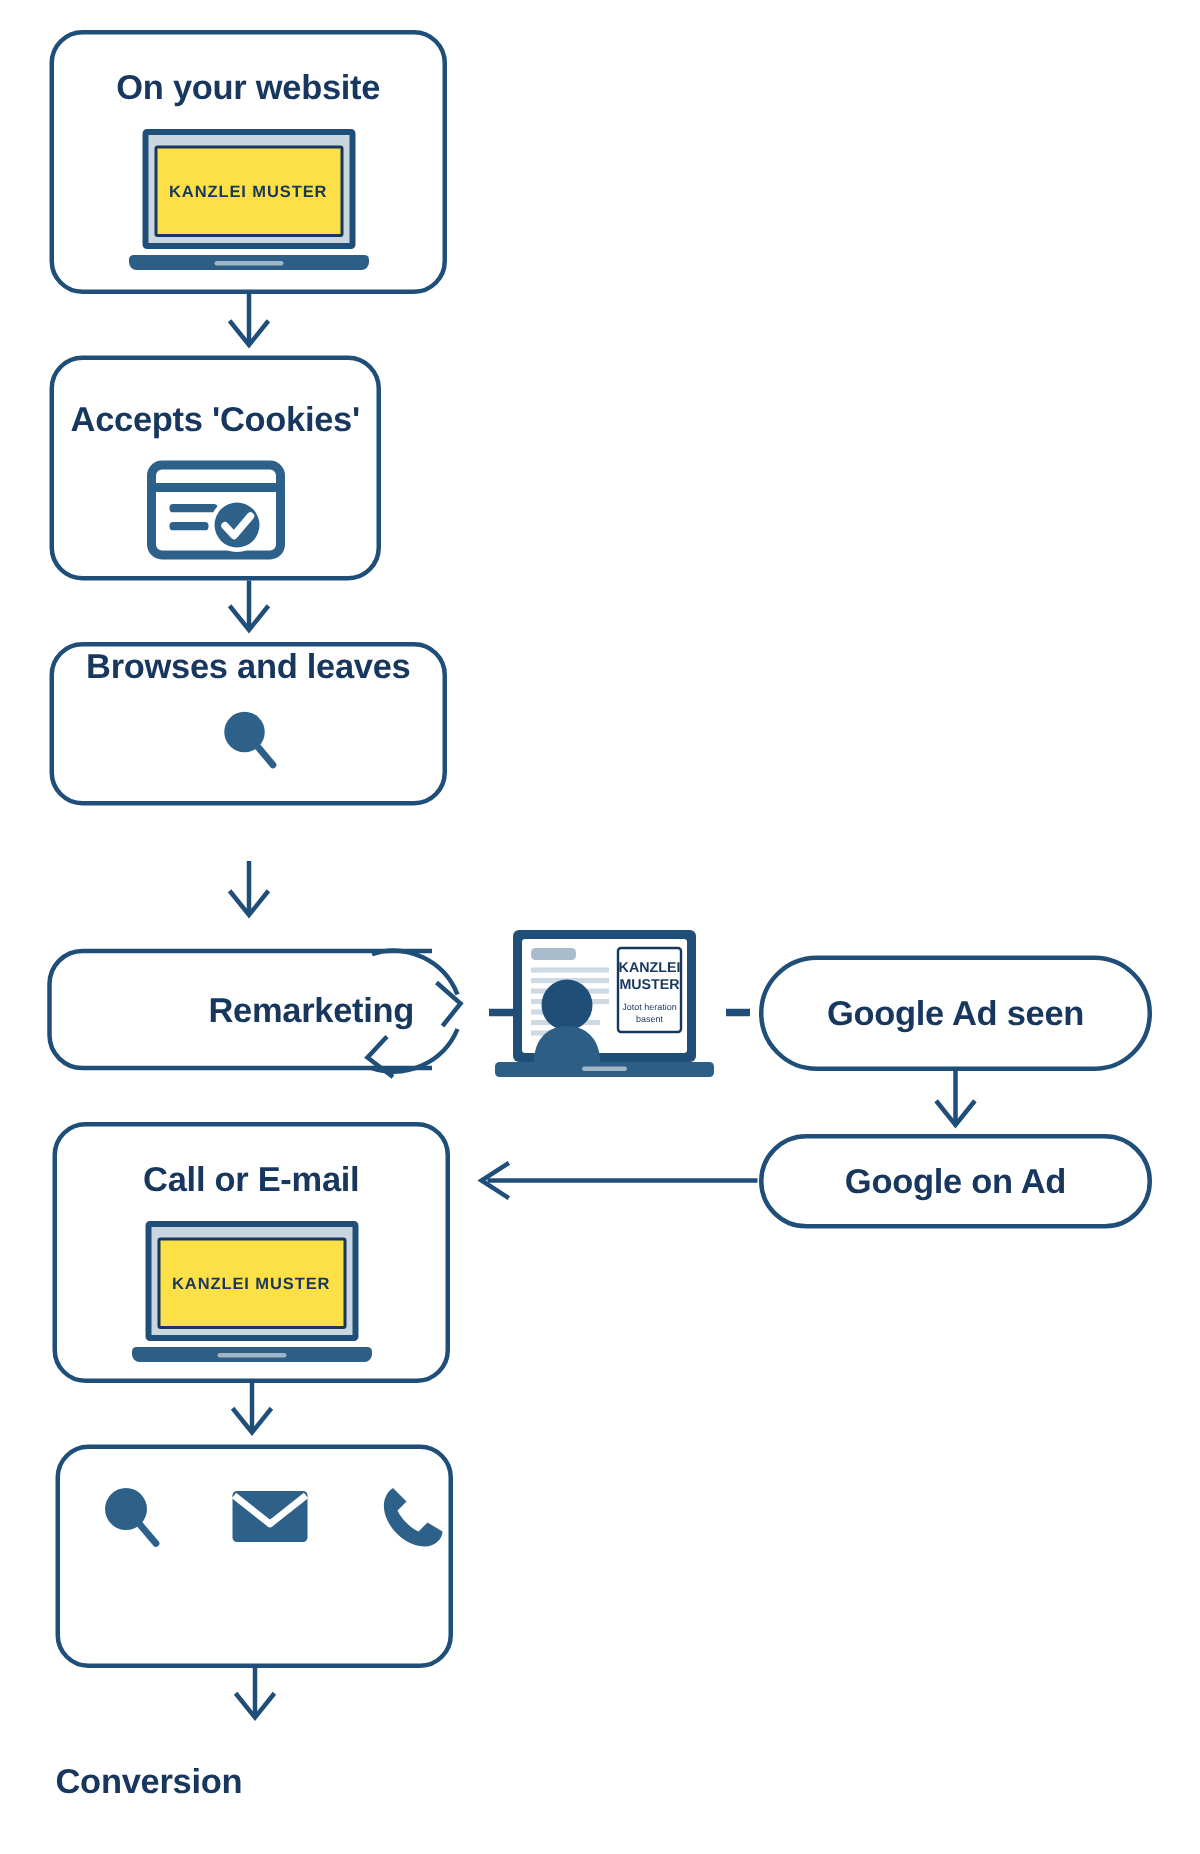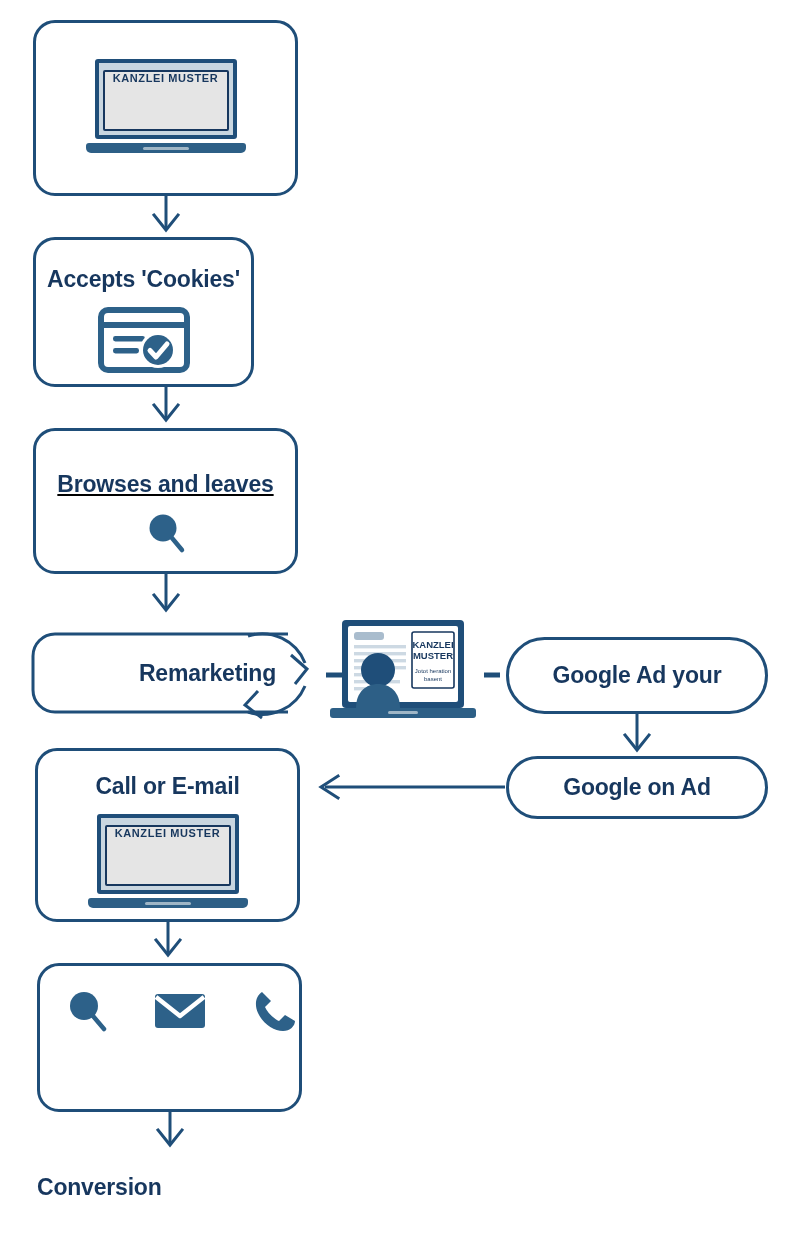--- a/index.html
+++ b/index.html
@@ -53,26 +53,26 @@
     transform: translateX(-50%);
     top: 0;
     box-sizing: border-box;
     background: #c9d6e0;
     border: 4px solid #1f4e79;
     border-radius: 3px;
   }
   .laptop .screen {
     position: absolute;
     box-sizing: border-box;
-    background: #e5e5e5;
+    background: #fde047;
     border: 2px solid #17375e;
     border-radius: 2px;
     left: 4px; right: 4px; top: 7px; bottom: 4px;
     display: flex;
-    align-items: flex-start;
+    align-items: center;
     justify-content: center;
   }
   .laptop .screen-text {
     color: #17375e;
     font-weight: bold;
     letter-spacing: 0.6px;
     white-space: nowrap;
   }
   .laptop .base {
     position: absolute;
@@ -161,20 +161,21 @@
     <path d="M156 940 L168 955 L180 940" class="stroke" stroke-linecap="square"></path>
   </g>
 
   <g>
     <line x1="170" y1="1112" x2="170" y2="1143" class="stroke"></line>
     <path d="M158 1130 L170 1145 L182 1130" class="stroke" stroke-linecap="square"></path>
   </g>
 </svg>
 
 <div class="node card" style="left:33px; top:20px; width:265px; height:176px; padding-top:22px;">
+  <div class="node-title" style="font-size:23px;">On your website</div>
   <div class="laptop" style="width:160px; height:96px; margin-top:14px;">
     <div class="lid" style="width:142px; height:80px;">
       <div class="screen">
         <div class="screen-text" style="font-size:11px;">KANZLEI MUSTER</div>
       </div>
     </div>
     <div class="base" style="bottom:2px; width:160px; height:10px;"></div>
     <div class="notch" style="bottom:5px; width:46px; height:3px;"></div>
   </div>
 </div>
@@ -190,21 +191,21 @@
       <circle cx="43" cy="11" r="3.6" fill="#ffffff"></circle>
       <rect x="15" y="29" width="32" height="5.5" rx="2.4" fill="#2d6189"></rect>
       <rect x="15" y="41" width="26" height="5.5" rx="2.4" fill="#2d6189"></rect>
       <circle cx="60" cy="43" r="18" fill="#ffffff"></circle>
       <circle cx="60" cy="43" r="15" fill="#2d6189"></circle>
       <path d="M52 43.5 L58 50 L69 37" fill="none" stroke="#ffffff" stroke-width="5" stroke-linecap="round" stroke-linejoin="round"></path>
     </svg>
   </div>
 </div>
 
-<div class="node card" style="left:33px; top:428px; width:265px; height:146px; padding-top:40px;text-decoration:underline;">
+<div class="node card" style="left:33px; top:428px; width:265px; height:109px; ">
   <div class="node-title" style="font-size:23px;">Browses and leaves</div>
   <div style="margin-top:14px;">
     <svg width="40" height="42" viewBox="0 0 40 42">
       <circle cx="17" cy="16" r="13.5" class="fill-blue"></circle>
       <path d="M26 26 L36 38" stroke="#2d6189" stroke-width="4.5" stroke-linecap="round"></path>
     </svg>
   </div>
 </div>
 
 <div style="position:absolute; left:33px; top:634px; width:255px; height:78px;
@@ -238,21 +239,21 @@
       <path d="M34 90 C34 74 44 66 56 66 C68 66 78 74 78 90 Z" fill="#2d5f86"></path>
     </g>
 
     <rect x="8" y="90" width="146" height="10" rx="3" fill="#2d5f86"></rect>
     <path d="M8 100 L154 100 L146 100 Z" fill="#2d5f86"></path>
     <rect x="66" y="93" width="30" height="3" rx="1.5" fill="#9fb6c6"></rect>
   </svg>
 </div>
 
 <div class="node pill" style="left:506px; top:637px; width:262px; height:77px; justify-content:center;">
-  <div class="node-title" style="font-size:23px;">Google Ad your</div>
+  <div class="node-title" style="font-size:23px;">Google Ad seen</div>
 </div>
 
 <div class="node pill" style="left:506px; top:756px; width:262px; height:63px; justify-content:center;">
   <div class="node-title" style="font-size:23px;">Google on Ad</div>
 </div>
 
 <div class="node card" style="left:35px; top:748px; width:265px; height:174px; padding-top:22px;border-radius:22px;">
   <div class="node-title" style="font-size:23px;">Call or E-mail</div>
   <div class="laptop" style="width:160px; height:96px; margin-top:14px;">
     <div class="lid" style="width:142px; height:80px;">

